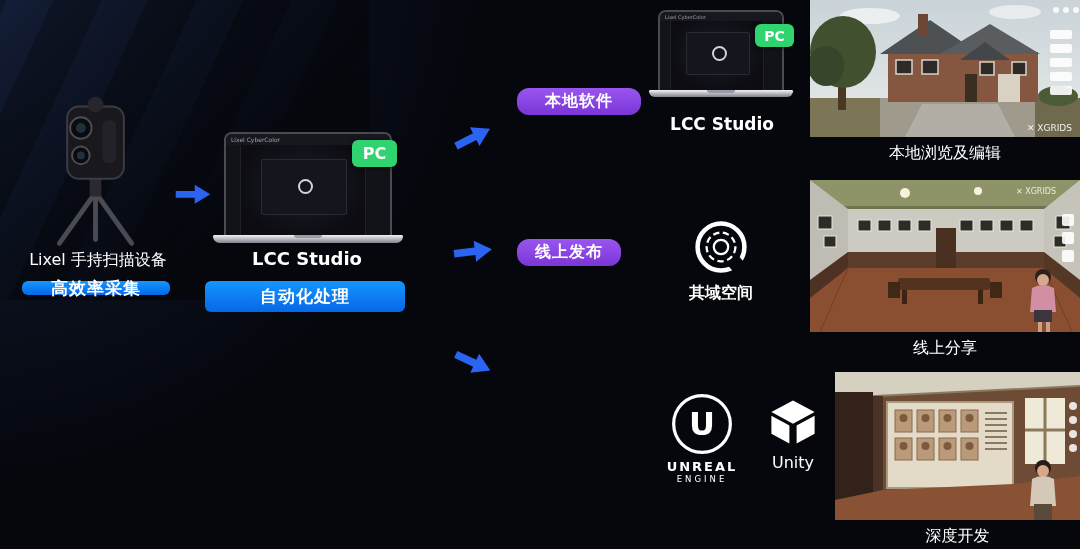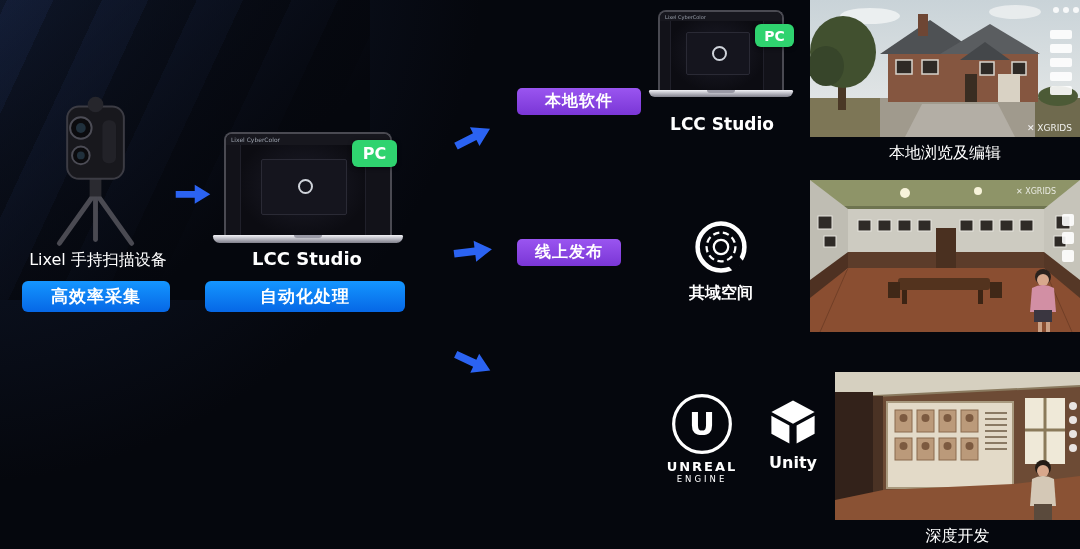--- a/index.html
+++ b/index.html
@@ -12,21 +12,21 @@
     position:absolute;left:-60px;top:-60px;width:430px;height:360px;
     background:
       linear-gradient(135deg, rgba(5,7,13,0) 0%, #05070d 72%),
       repeating-linear-gradient(115deg, rgba(30,46,86,.45) 0 42px, rgba(8,12,22,0) 42px 86px);
     pointer-events:none;
   }
   .txt{position:absolute;color:#fff;text-align:center;line-height:1.2;}
   .bold{font-weight:700;}
   .pill{position:absolute;color:#fff;font-weight:700;display:flex;align-items:center;justify-content:center;border-radius:6px;letter-spacing:1px;}
   .pill.blue{background:linear-gradient(180deg,#1496ff,#0667e6);font-size:17px;}
-  .pill.purple{background:linear-gradient(180deg,#9a55f0,#7a36d6);font-size:16px;border-radius:5px;}
+  .pill.purple{background:linear-gradient(180deg,#9a55f0,#7a36d6);font-size:16px;border-radius:12px;}
   .pc-badge{position:absolute;background:#2fd36f;border-radius:6px;color:#fff;font-weight:700;
     display:flex;align-items:center;justify-content:center;box-shadow:0 1px 4px rgba(0,0,0,.55);}
   .arrow{position:absolute;}
   
   .laptop{position:absolute;}
   .lap-screen{background:#0b0b10;border:2px solid #4a4a52;border-bottom:none;border-radius:8px 8px 0 0;overflow:hidden;box-sizing:border-box;}
   .lap-titlebar{height:11px;background:#17171e;display:flex;align-items:center;padding:0 5px;}
   .lap-apptitle{font-size:6px;color:#9aa0ab;white-space:nowrap;}
   .lap-body{display:flex;height:calc(100% - 11px);}
   .lap-side{width:14px;background:#121219;border-right:1px solid #20202a;}
@@ -63,21 +63,21 @@
     <rect x="61" y="82" width="12" height="22" fill="#2a2a30"></rect>
     <rect x="38" y="12" width="58" height="74" rx="12" fill="#18181d" stroke="#3c3c44" stroke-width="2"></rect>
     <circle cx="67" cy="10" r="8" fill="#26262c"></circle>
     <circle cx="52" cy="34" r="11" fill="#0b0b0e" stroke="#4c4c55" stroke-width="2"></circle>
     <circle cx="52" cy="34" r="5" fill="#20303c"></circle>
     <circle cx="52" cy="62" r="9" fill="#0b0b0e" stroke="#4c4c55" stroke-width="2"></circle>
     <circle cx="52" cy="62" r="4" fill="#20303c"></circle>
     <rect x="74" y="26" width="14" height="44" rx="6" fill="#222228"></rect>
   </svg>
   <div class="txt" style="left:8px;top:250px;width:180px;font-size:16px;">Lixel 手持扫描设备</div>
-  <div class="pill blue" style="left:22px;top:281px;width:148px;height:31px;">高效率采集</div>
+  <div class="pill blue" style="left:22px;top:281px;width:148px;height:14px;">高效率采集</div>
 
   <svg class="arrow" style="left:174px;top:184px;width:38px;" viewBox="0 0 44 24">
     <path d="M2 8 L24 8 L24 1 L42 12 L24 23 L24 16 L2 16 Z" fill="#2b63f2"></path>
   </svg>
 
   <div class="laptop laptop-main" style="left:224px;top:132px;">
     <div class="lap-screen">
       <div class="lap-titlebar">
         <span class="lap-apptitle">Lixel CyberColor</span>
       </div>
@@ -139,21 +139,21 @@
     <text x="35" y="47" text-anchor="middle" font-size="35" font-weight="bold" fill="#ffffff" font-family="DejaVu Sans, sans-serif">U</text>
   </svg>
   <div class="txt bold" style="left:658px;top:459px;width:88px;font-size:13px;letter-spacing:2px;">UNREAL</div>
   <div class="txt" style="left:658px;top:474px;width:88px;font-size:8.5px;letter-spacing:3px;">ENGINE</div>
 
   <svg class="logo" style="left:766px;top:398px;width:54px;height:48px;" viewBox="0 0 60 52">
     <polygon points="30,2 54,15 30,28 6,15" fill="#ffffff"></polygon>
     <polygon points="6,19 26,30 26,50 6,39" fill="#ffffff"></polygon>
     <polygon points="54,19 34,30 34,50 54,39" fill="#ffffff"></polygon>
   </svg>
-  <div class="txt" style="left:756px;top:453px;width:74px;font-size:16px;font-weight:700;">Unity</div>
+  <div class="txt" style="left:756px;top:453px;width:74px;font-size:16px;font-weight:400;">Unity</div>
 
 
   <div class="photo" style="left:810px;top:0;width:270px;height:137px;">
     <svg viewBox="0 0 270 137" preserveAspectRatio="none">
       <defs>
         <linearGradient id="sky1" x1="0" y1="0" x2="0" y2="1">
           <stop offset="0" stop-color="#c9d3d8"></stop>
             <stop offset="1" stop-color="#e9ebea"></stop>
         </linearGradient>
       </defs>
@@ -241,20 +241,21 @@
         <rect x="236" y="142" width="4" height="10" fill="#caa186"></rect>
       </g>
       <g fill="#ffffff" opacity="0.9">
         <rect x="252" y="34" width="12" height="12" rx="2"></rect>
         <rect x="252" y="52" width="12" height="12" rx="2"></rect>
         <rect x="252" y="70" width="12" height="12" rx="2"></rect>
       </g>
       <text x="246" y="14" text-anchor="end" font-size="8" fill="#ffffff" opacity="0.8" font-family="DejaVu Sans, sans-serif">✕ XGRIDS</text>
     </svg>
   </div>
+  <div class="caption" style="left:810px;top:338px;width:270px;">线上分享</div>
 
   <div class="photo" style="left:835px;top:372px;width:245px;height:148px;">
     <svg viewBox="0 0 245 148" preserveAspectRatio="none">
       <rect width="245" height="148" fill="#6d4b35"></rect>
       <polygon points="0,0 245,0 245,14 0,26" fill="#d6d0c0"></polygon>
       <line x1="0" y1="26" x2="245" y2="14" stroke="#8a7a5f" stroke-width="2"></line>
       <rect x="0" y="20" width="38" height="128" fill="#33221a"></rect>
       <rect x="38" y="24" width="10" height="124" fill="#4a3224"></rect>
       <rect x="52" y="30" width="126" height="86" fill="#e3dac8" stroke="#a8997e" stroke-width="2"></rect>
       <g fill="#bb9a7a" stroke="#8a6a4e" stroke-width="1">

